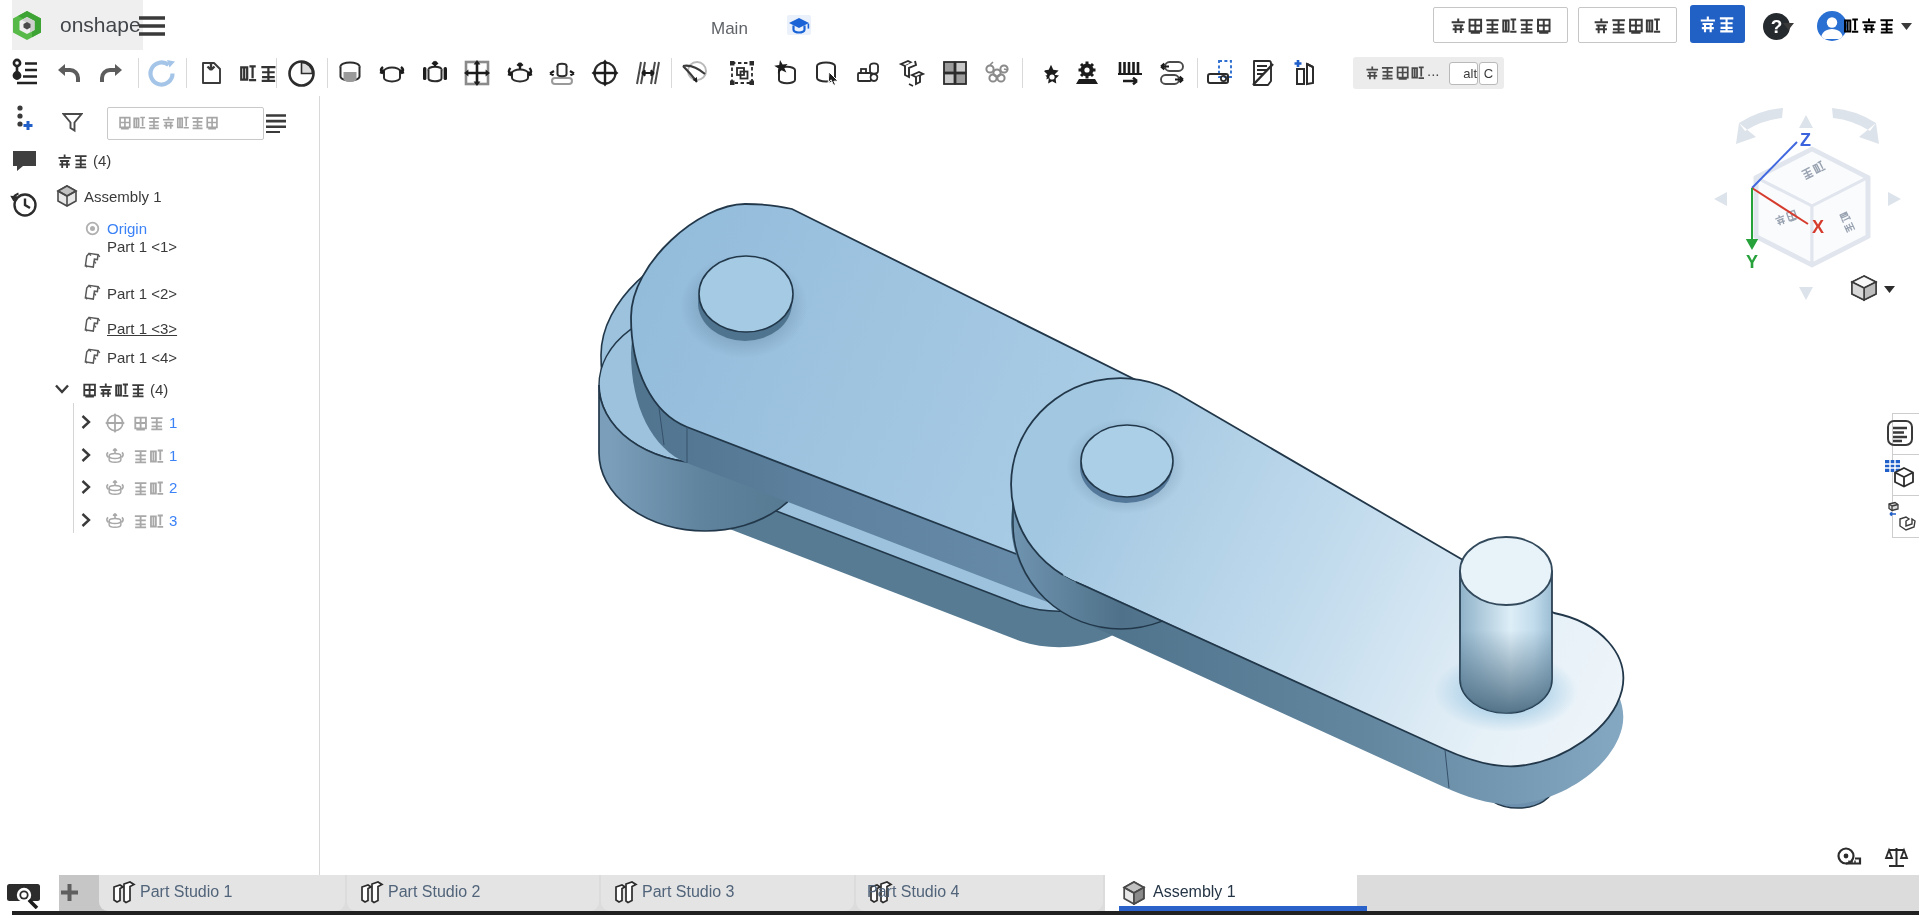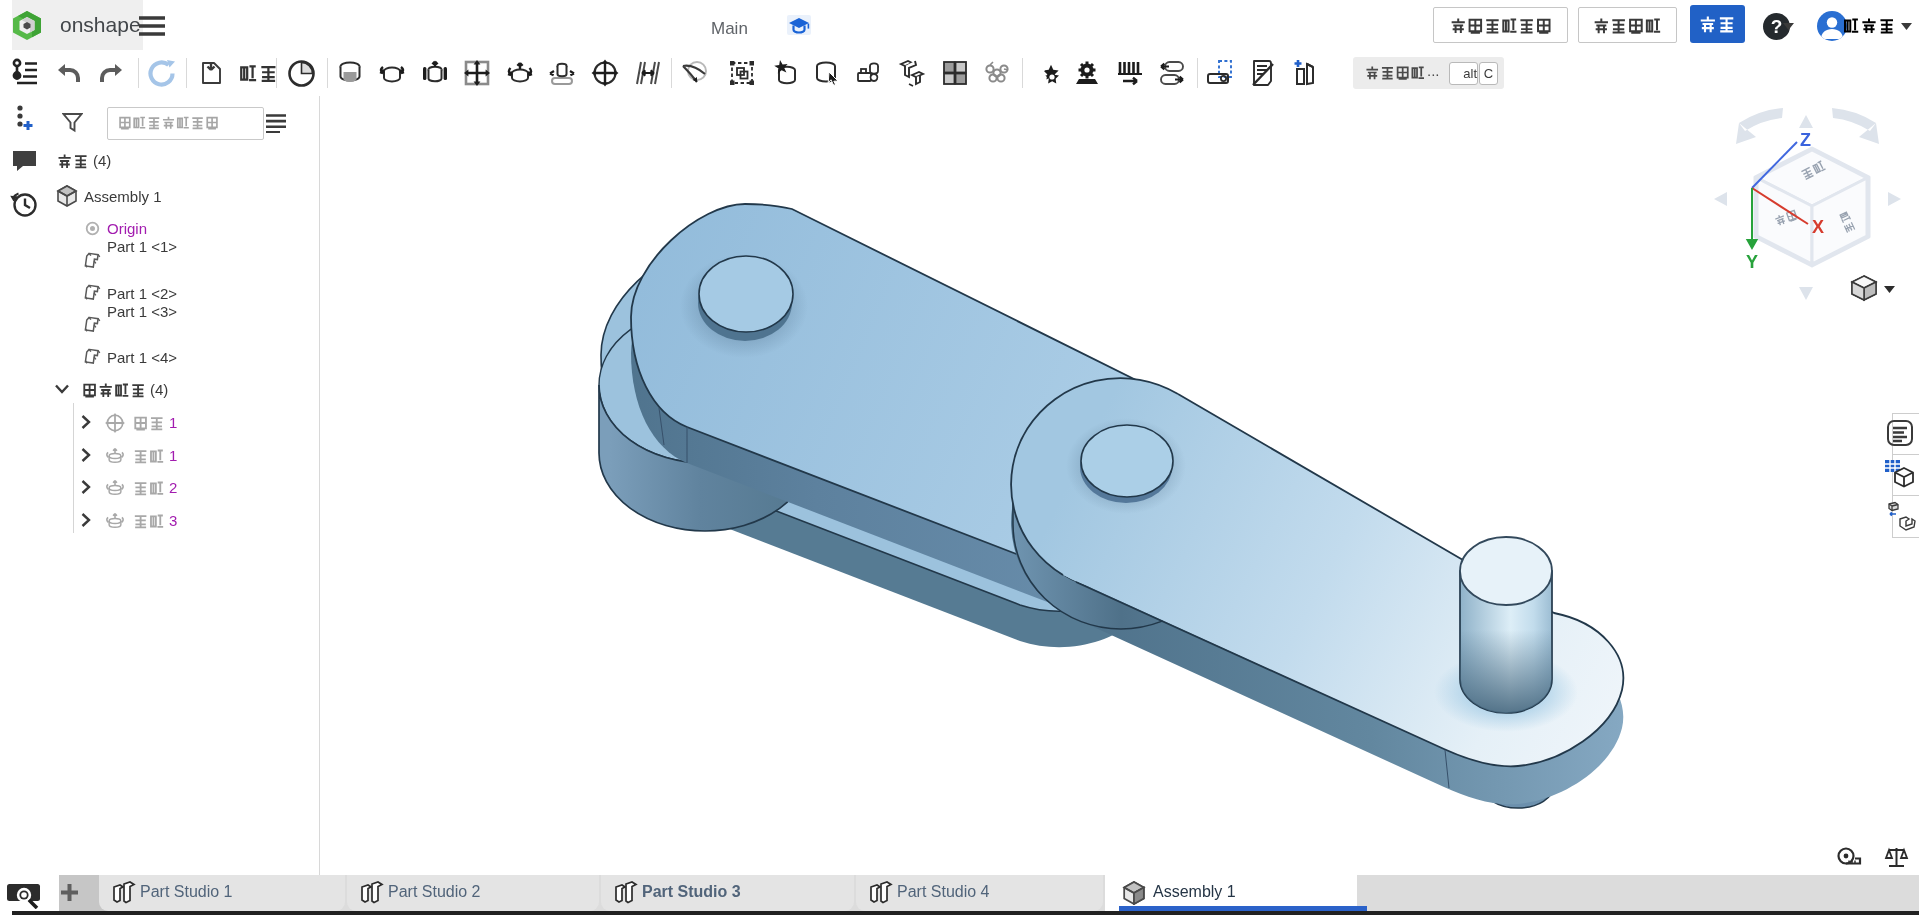--- a/index.html
+++ b/index.html
@@ -9,21 +9,21 @@
   #hdr{left:0;top:0;width:1919px;height:50px;background:#fff;}
   #logo{left:0;top:0;width:131px;height:50px;background:#efefef;}
   
   #tbar{left:0;top:50px;width:1919px;height:46px;background:#fff;border-bottom:1px solid #e3e3e3;}
   .vsep{position:absolute;top:58px;width:1px;height:30px;background:#d9d9d9;}
   
   #lstrip{left:0;top:96px;width:47px;height:779px;background:#fff;}
   
   #lpanel{left:47px;top:96px;width:260px;height:779px;background:#fff;border-right:1px solid #d8d8d8;border-bottom:1px solid #d8d8d8;}
   .trow{position:absolute;font-size:15px;color:#3a3a3a;white-space:nowrap;}
-  .gray{color:#a21caf;}
+  .gray{color:#3b82f6;}
   
   #tabbar{top:875px;height:36px;}
   #darkstrip{left:0;top:911px;width:1919px;height:4px;background:#212121;}
   .tab{position:absolute;top:875px;height:36px;background:#e4e4e4;border-radius:0 0 9px 9px;}
   .tabtxt{position:absolute;top:883px;font-size:16px;color:#51647a;white-space:nowrap;}
   svg{display:block;}
   .ic{position:absolute;}
 </style></head>
 <body>
 <svg width="0" height="0" style="position:absolute">
@@ -540,21 +540,21 @@
   <div class="trow" style="left:107px;top:238px;">Part 1 &lt;1&gt;</div>
   <svg class="ic" style="left:83px;top:284px" width="20" height="20" viewBox="0 0 20 20" fill="#fff" stroke="#5a5a5a" stroke-width="1.5">
       <path d="M5 2 l9 0 0 5 -3 0 0 8 -8 0 0-10 z" transform="rotate(8 10 10)"></path>
       <path d="M5 2 l2 2 m7-2 l2 2 m-5 5 l2 2 m-10 3 l2 2" transform="rotate(8 10 10)"></path>
     </svg>
   <div class="trow" style="left:107px;top:285px;">Part 1 &lt;2&gt;</div>
   <svg class="ic" style="left:83px;top:316px" width="20" height="20" viewBox="0 0 20 20" fill="#fff" stroke="#5a5a5a" stroke-width="1.5">
       <path d="M5 2 l9 0 0 5 -3 0 0 8 -8 0 0-10 z" transform="rotate(8 10 10)"></path>
       <path d="M5 2 l2 2 m7-2 l2 2 m-5 5 l2 2 m-10 3 l2 2" transform="rotate(8 10 10)"></path>
     </svg>
-  <div class="trow" style="left:107px;top:303px;">Part 1 &lt;3&gt;</div>
+  <div class="trow" style="left:107px;top:320px;text-decoration:underline;">Part 1 &lt;3&gt;</div>
   <svg class="ic" style="left:83px;top:348px" width="20" height="20" viewBox="0 0 20 20" fill="#fff" stroke="#5a5a5a" stroke-width="1.5">
       <path d="M5 2 l9 0 0 5 -3 0 0 8 -8 0 0-10 z" transform="rotate(8 10 10)"></path>
       <path d="M5 2 l2 2 m7-2 l2 2 m-5 5 l2 2 m-10 3 l2 2" transform="rotate(8 10 10)"></path>
     </svg>
   <div class="trow" style="left:107px;top:349px;">Part 1 &lt;4&gt;</div>
   <svg class="ic" style="left:55px;top:384px" width="14" height="10" viewBox="0 0 14 10">
       <path d="M1 1.5 L7 8 L13 1.5" fill="none" stroke="#3a3a3a" stroke-width="2.4"></path>
     </svg>
   <div class="trow" style="left:82px;top:381px;"><span style="display:inline-flex;align-items:center;gap:4px;"><svg width="64" height="16" viewBox="0 0 42 10" style="color:#3a3a3a">
           <use href="#k2"></use>
@@ -629,26 +629,26 @@
   <div class="tabtxt" style="left:140px;text-align:center;">Part Studio 1</div>
   <svg class="ic" style="left:360px;top:880px" width="24" height="26" viewBox="0 0 24 26" fill="#fff" stroke="#2c2c2c" stroke-width="1.7">
       <path d="M2 7 l6-2 3 2 -3 1.5 v12 l-3 1.5 -3-2 z"></path>
       <path d="M12 4 l6-2 4 2.5 -4 2 v14 l-4 2 -2-1.5 z"></path>
     </svg>
   <div class="tabtxt" style="left:388px;">Part Studio 2</div>
   <svg class="ic" style="left:614px;top:880px" width="24" height="26" viewBox="0 0 24 26" fill="#fff" stroke="#2c2c2c" stroke-width="1.7">
       <path d="M2 7 l6-2 3 2 -3 1.5 v12 l-3 1.5 -3-2 z"></path>
       <path d="M12 4 l6-2 4 2.5 -4 2 v14 l-4 2 -2-1.5 z"></path>
     </svg>
-  <div class="tabtxt" style="left:642px;font-weight:bold;">Part Studio 3</div>
+  <div class="tabtxt" style="left:642px;">Part Studio 3</div>
   <svg class="ic" style="left:869px;top:880px" width="24" height="26" viewBox="0 0 24 26" fill="#fff" stroke="#2c2c2c" stroke-width="1.7">
       <path d="M2 7 l6-2 3 2 -3 1.5 v12 l-3 1.5 -3-2 z"></path>
       <path d="M12 4 l6-2 4 2.5 -4 2 v14 l-4 2 -2-1.5 z"></path>
     </svg>
-  <div class="tabtxt" style="left:897px;">Part Studio 4</div>
+  <div class="tabtxt" style="left:867px;">Part Studio 4</div>
   <svg class="ic" style="left:1122px;top:881px" width="24" height="24" viewBox="0 0 22 22">
       <path d="M11 1 L20 6 V16 L11 21 L2 16 V6 Z" fill="#e8e8e8" stroke="#4a4a4a" stroke-width="1.6"></path>
       <path d="M11 1 L20 6 L11 11 L2 6 Z" fill="#c2c2c2" stroke="#4a4a4a" stroke-width="1.6"></path>
       <path d="M11 11 V21 M2 6 L11 11 L20 6" fill="none" stroke="#4a4a4a" stroke-width="1.6"></path>
       <path d="M11 11 L20 6 V16 L11 21 Z" fill="#8a8a8a" stroke="#4a4a4a" stroke-width="1.6"></path>
     </svg>
   <div class="tabtxt" style="left:1153px;color:#253546;">Assembly 1</div>
   <div id="darkstrip" class="abs"></div>
 </div>
 

